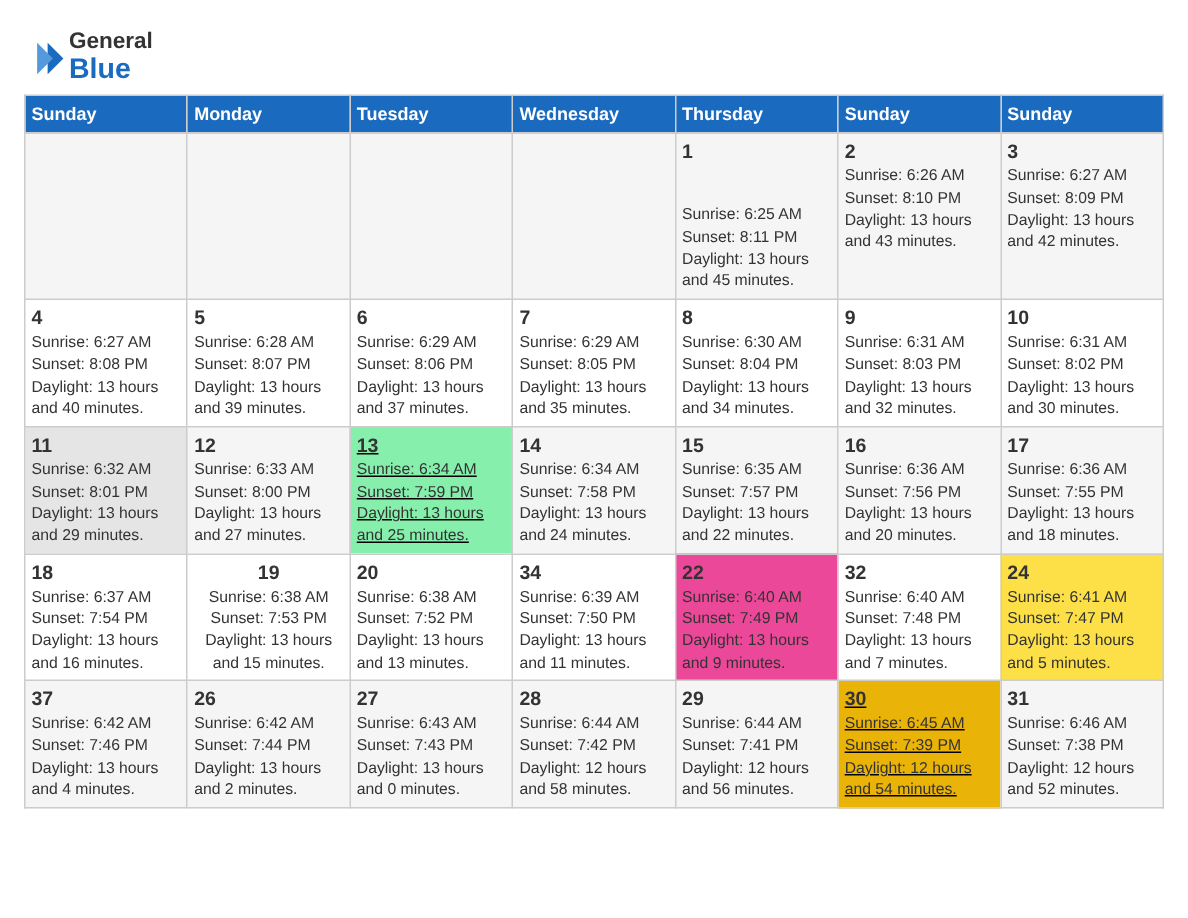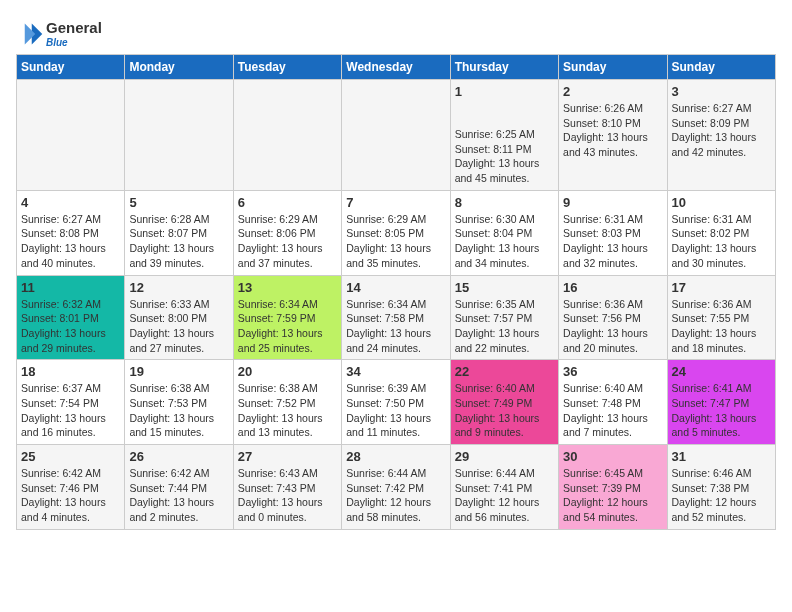--- a/index.html
+++ b/index.html
@@ -88,21 +88,21 @@
 
 <div class="header">
   <div class="logo">
     <svg class="logo-icon" viewBox="0 0 32 32" xmlns="http://www.w3.org/2000/svg">
       <rect x="0" y="0" width="32" height="32" fill="none"></rect>
       <polygon points="18,4 30,16 18,28" fill="#1a6bbf"></polygon>
       <polygon points="10,4 22,16 10,28" fill="#5599dd"></polygon>
     </svg>
     <div>
       <div style="font-size:15px;font-weight:bold;color:#333;line-height:1.1;">General</div>
-      <div style="font-size:10px;font-weight:bold;color:#1a6bbf;line-height:1.1;font-style:italic;">Blue</div>
+      <div style="font-size:19px;font-weight:bold;color:#1a6bbf;line-height:1.1;">Blue</div>
     </div>
   </div>
   <div class="title-block">
     <div class="month-title"></div>
     <div class="location"></div>
   </div>
 </div>
 
 <table class="calendar">
   <thead>
@@ -189,35 +189,35 @@
         </td>
         <td style="background: rgb(255, 255, 255);">
           <div class="day-num">10</div>
           <div class="day-info" style="white-space: pre-line;">Sunrise: 6:31 AM
 Sunset: 8:02 PM
 Daylight: 13 hours
 and 30 minutes.</div>
         </td>
       </tr>
       <tr>
-        <td style="background: #14b8a6;">
+        <td style="background: #e5e5e5;">
           <div class="day-num">11</div>
           <div class="day-info" style="white-space: pre-line;">Sunrise: 6:32 AM
 Sunset: 8:01 PM
 Daylight: 13 hours
 and 29 minutes.</div>
         </td>
         <td style="background: rgb(245, 245, 245);">
           <div class="day-num">12</div>
           <div class="day-info" style="white-space: pre-line;">Sunrise: 6:33 AM
 Sunset: 8:00 PM
 Daylight: 13 hours
 and 27 minutes.</div>
         </td>
-        <td style="background: #bef264;">
+        <td style="background: #86efac; text-decoration: underline;">
           <div class="day-num">13</div>
           <div class="day-info" style="white-space: pre-line;">Sunrise: 6:34 AM
 Sunset: 7:59 PM
 Daylight: 13 hours
 and 25 minutes.</div>
         </td>
         <td style="background: rgb(245, 245, 245);">
           <div class="day-num">14</div>
           <div class="day-info" style="white-space: pre-line;">Sunrise: 6:34 AM
 Sunset: 7:58 PM
@@ -247,21 +247,21 @@
         </td>
       </tr>
       <tr>
         <td style="background: rgb(255, 255, 255);">
           <div class="day-num">18</div>
           <div class="day-info" style="white-space: pre-line;">Sunrise: 6:37 AM
 Sunset: 7:54 PM
 Daylight: 13 hours
 and 16 minutes.</div>
         </td>
-        <td style="background: rgb(255, 255, 255);">
+        <td style="background: rgb(255, 255, 255); text-align: center;">
           <div class="day-num">19</div>
           <div class="day-info" style="white-space: pre-line;">Sunrise: 6:38 AM
 Sunset: 7:53 PM
 Daylight: 13 hours
 and 15 minutes.</div>
         </td>
         <td style="background: rgb(255, 255, 255);">
           <div class="day-num">20</div>
           <div class="day-info" style="white-space: pre-line;">Sunrise: 6:38 AM
 Sunset: 7:52 PM
@@ -276,37 +276,37 @@
 and 11 minutes.</div>
         </td>
         <td style="background: #ec4899;">
           <div class="day-num">22</div>
           <div class="day-info" style="white-space: pre-line;">Sunrise: 6:40 AM
 Sunset: 7:49 PM
 Daylight: 13 hours
 and 9 minutes.</div>
         </td>
         <td style="background: rgb(255, 255, 255);">
-          <div class="day-num">36</div>
+          <div class="day-num">32</div>
           <div class="day-info" style="white-space: pre-line;">Sunrise: 6:40 AM
 Sunset: 7:48 PM
 Daylight: 13 hours
 and 7 minutes.</div>
         </td>
-        <td style="background: #d946ef;">
+        <td style="background: #fde047;">
           <div class="day-num">24</div>
           <div class="day-info" style="white-space: pre-line;">Sunrise: 6:41 AM
 Sunset: 7:47 PM
 Daylight: 13 hours
 and 5 minutes.</div>
         </td>
       </tr>
       <tr>
         <td style="background: rgb(245, 245, 245);">
-          <div class="day-num">25</div>
+          <div class="day-num">37</div>
           <div class="day-info" style="white-space: pre-line;">Sunrise: 6:42 AM
 Sunset: 7:46 PM
 Daylight: 13 hours
 and 4 minutes.</div>
         </td>
         <td style="background: rgb(245, 245, 245);">
           <div class="day-num">26</div>
           <div class="day-info" style="white-space: pre-line;">Sunrise: 6:42 AM
 Sunset: 7:44 PM
 Daylight: 13 hours
@@ -326,21 +326,21 @@
 Daylight: 12 hours
 and 58 minutes.</div>
         </td>
         <td style="background: rgb(245, 245, 245);">
           <div class="day-num">29</div>
           <div class="day-info" style="white-space: pre-line;">Sunrise: 6:44 AM
 Sunset: 7:41 PM
 Daylight: 12 hours
 and 56 minutes.</div>
         </td>
-        <td style="background: #f9a8d4;">
+        <td style="background: #eab308; text-decoration: underline;">
           <div class="day-num">30</div>
           <div class="day-info" style="white-space: pre-line;">Sunrise: 6:45 AM
 Sunset: 7:39 PM
 Daylight: 12 hours
 and 54 minutes.</div>
         </td>
         <td style="background: rgb(245, 245, 245);">
           <div class="day-num">31</div>
           <div class="day-info" style="white-space: pre-line;">Sunrise: 6:46 AM
 Sunset: 7:38 PM

